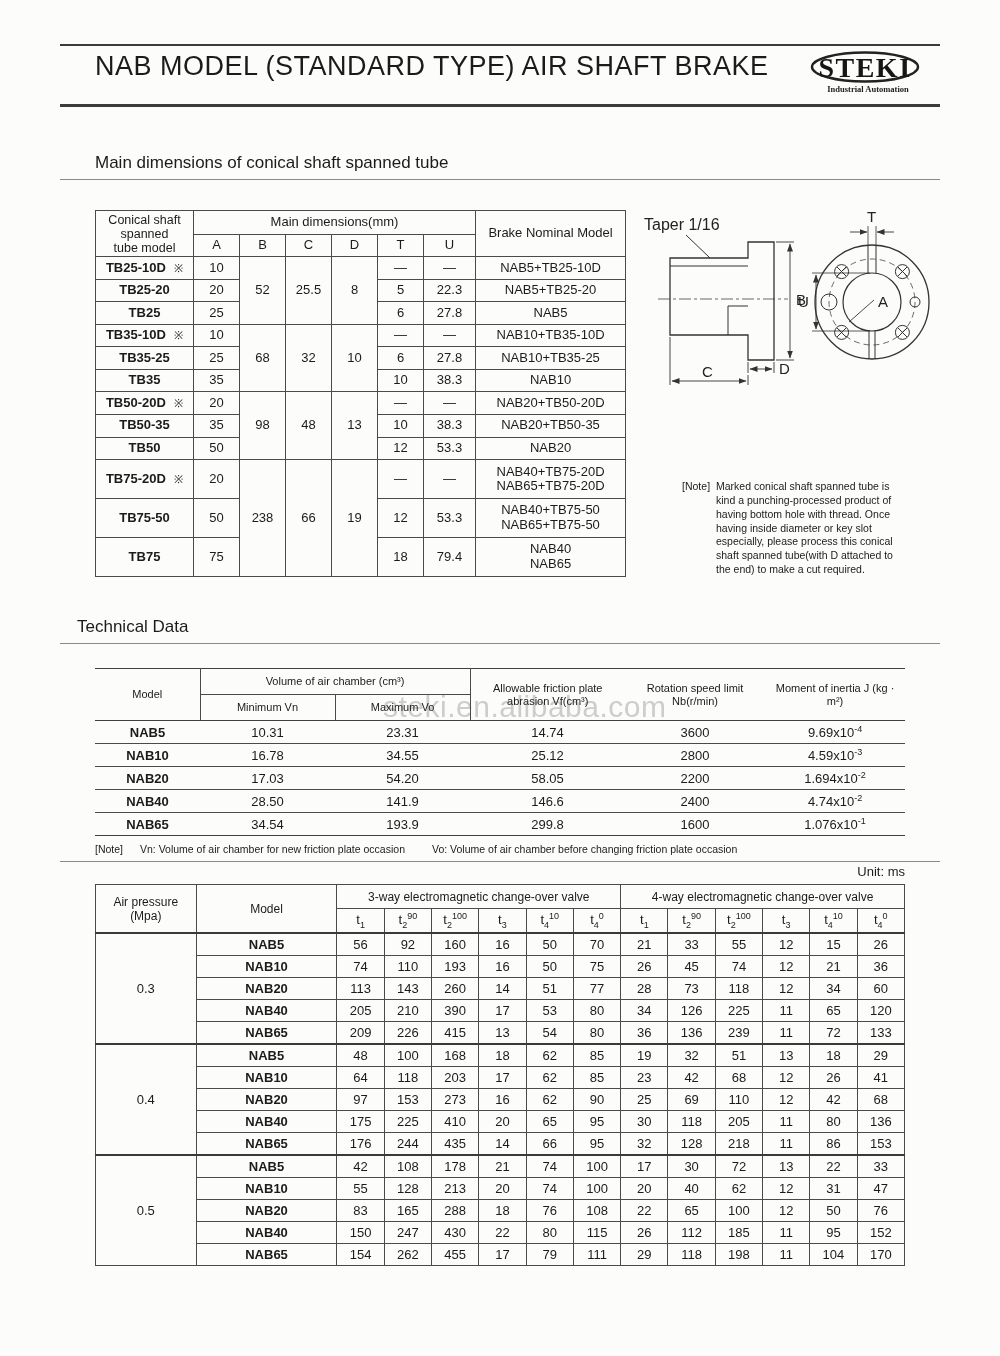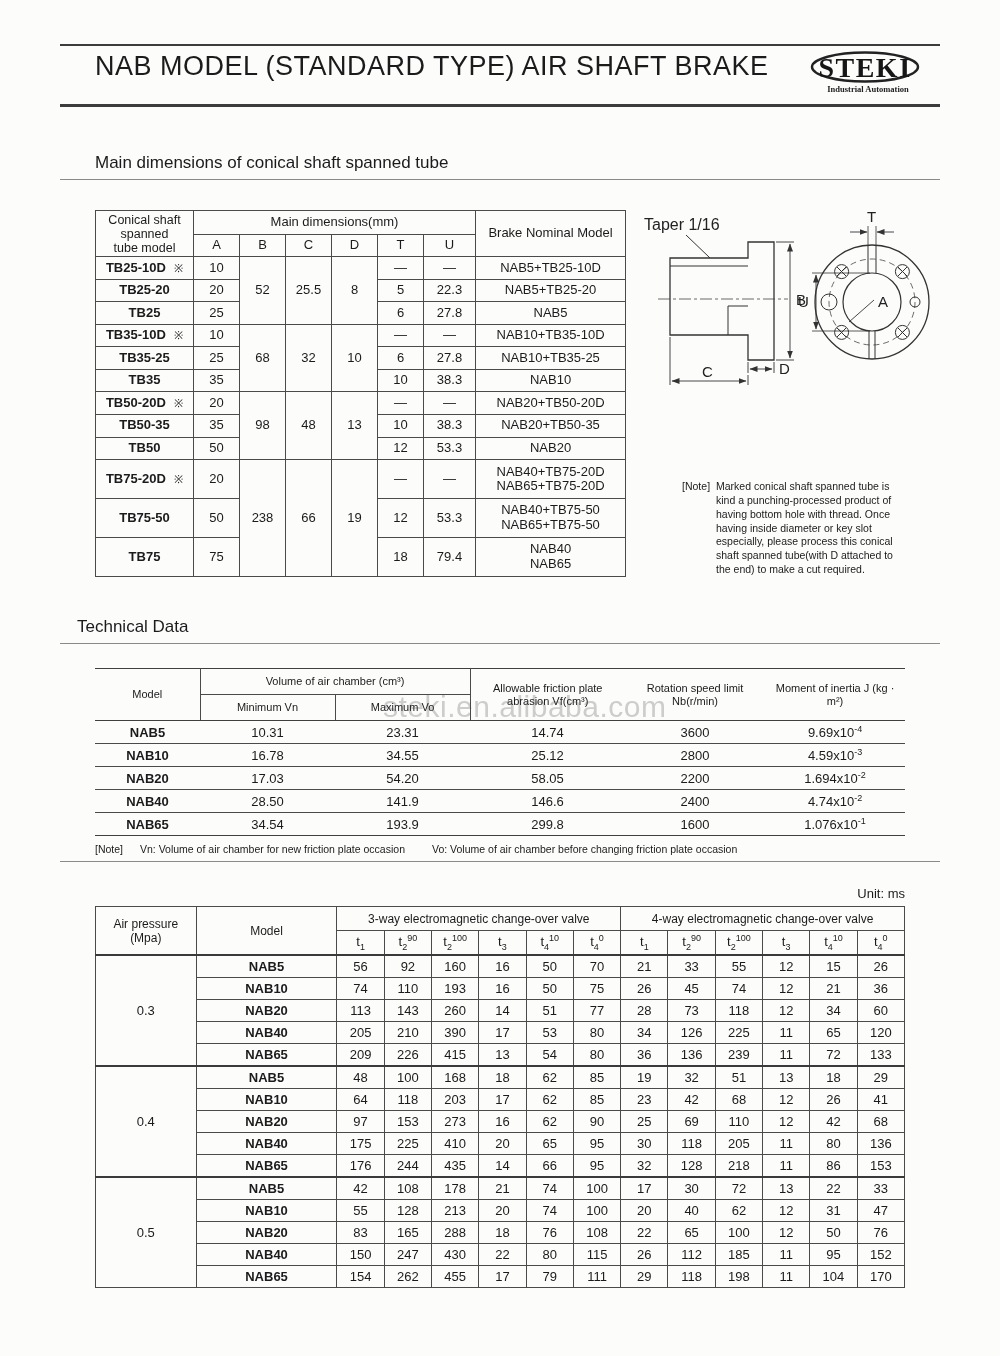--- a/index.html
+++ b/index.html
@@ -52,21 +52,21 @@
   .tech sup,.dims sup{font-size:9px;}
   sup{font-size:9px;}
   .watermark{
     position:absolute;left:323px;top:22px;font-size:30px;letter-spacing:0.5px;
     color:rgba(70,70,70,0.26);white-space:nowrap;pointer-events:none;
   }
   .technote{margin-left:35px;margin-top:7px;font-size:10.5px;display:flex;}
   .technote .lbl{width:45px;}
   .technote .vn{width:292px;}
   
-  .unitline{margin-top:24px;text-align:right;font-size:13px;}
+  .unitline{margin-top:2px;text-align:right;font-size:13px;}
   .resp{width:810px;margin-left:35px;margin-top:5px;border:1.5px solid #3f3f3f;}
   .resp th,.resp td{border:1px solid #4a4a4a;height:21px;}
   .resp .hrow1 th{height:23px;font-size:12px;}
   .resp .hrow2 th{height:23px;}
   .resp td.model-cell{font-weight:bold;}
   .resp td.pressure-cell{font-size:13px;}
   .resp tr.group-start td{border-top:2px solid #3a3a3a;}
   .resp th sub,.resp th sup{font-size:9px;}
   
   .dg-label{font-family:"Liberation Sans",sans-serif;font-size:15px;fill:#222;}

